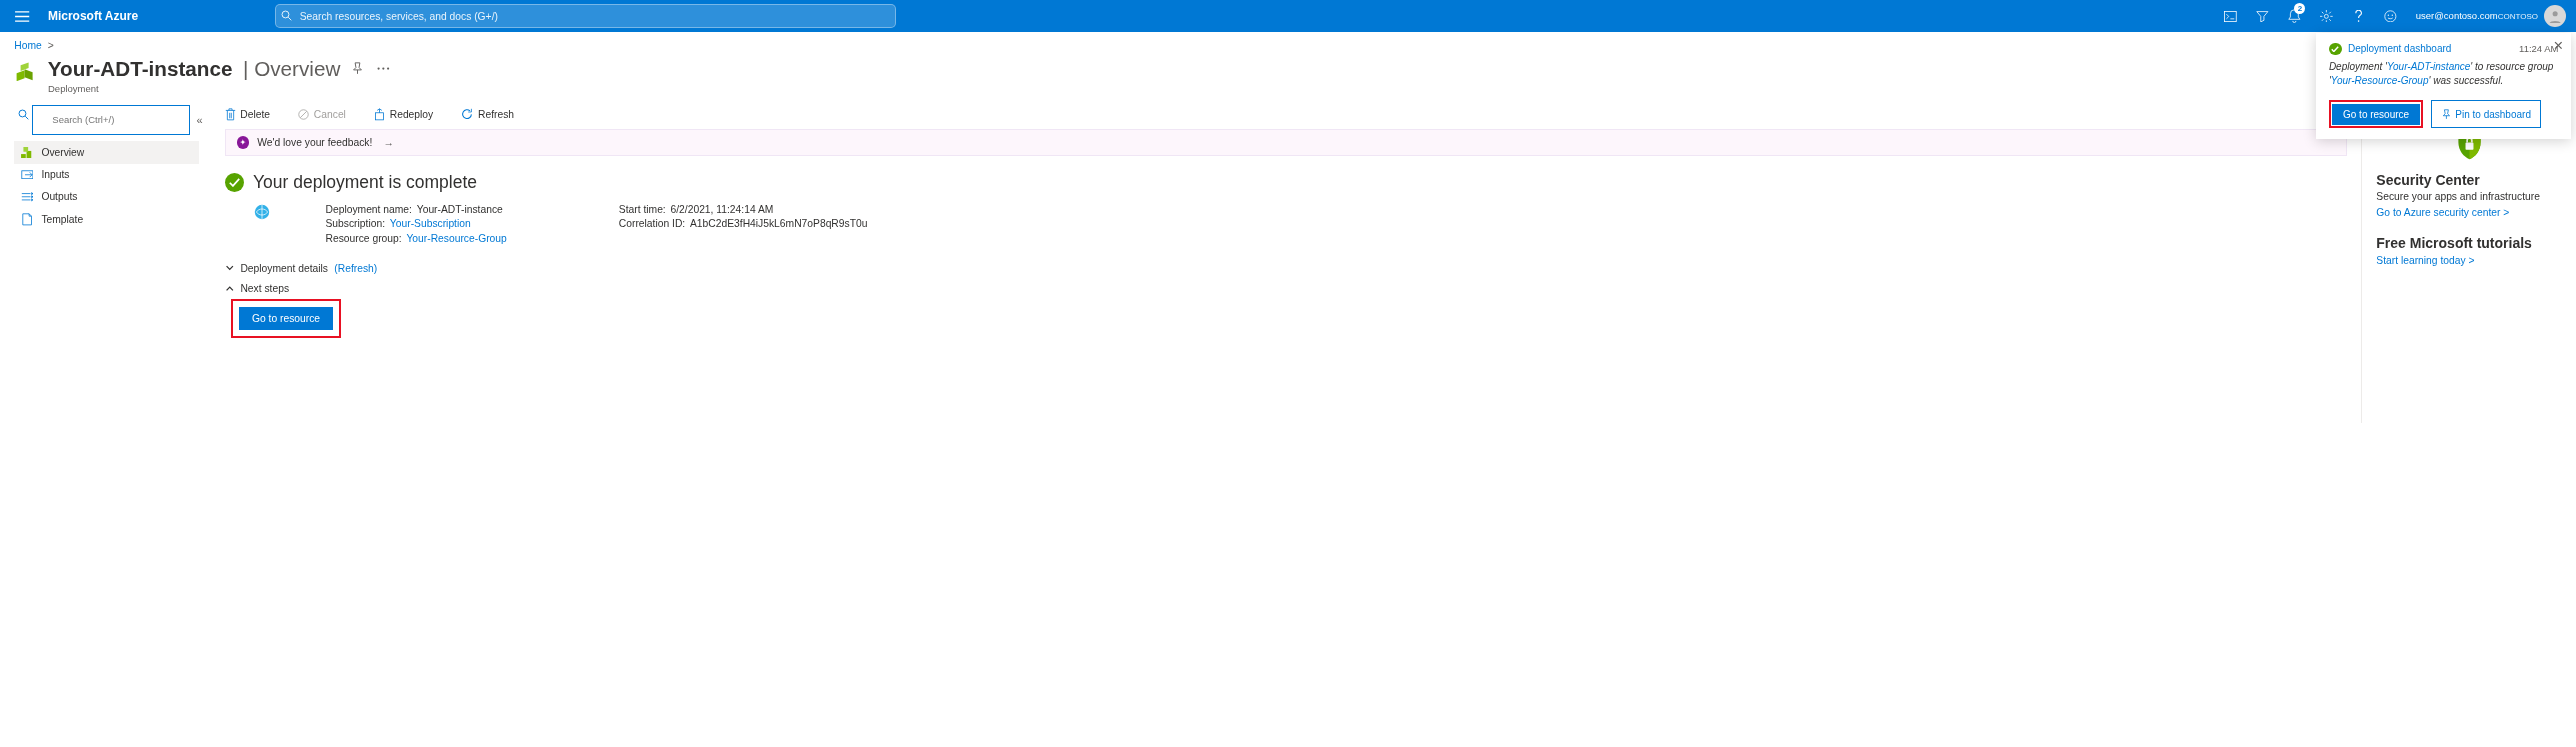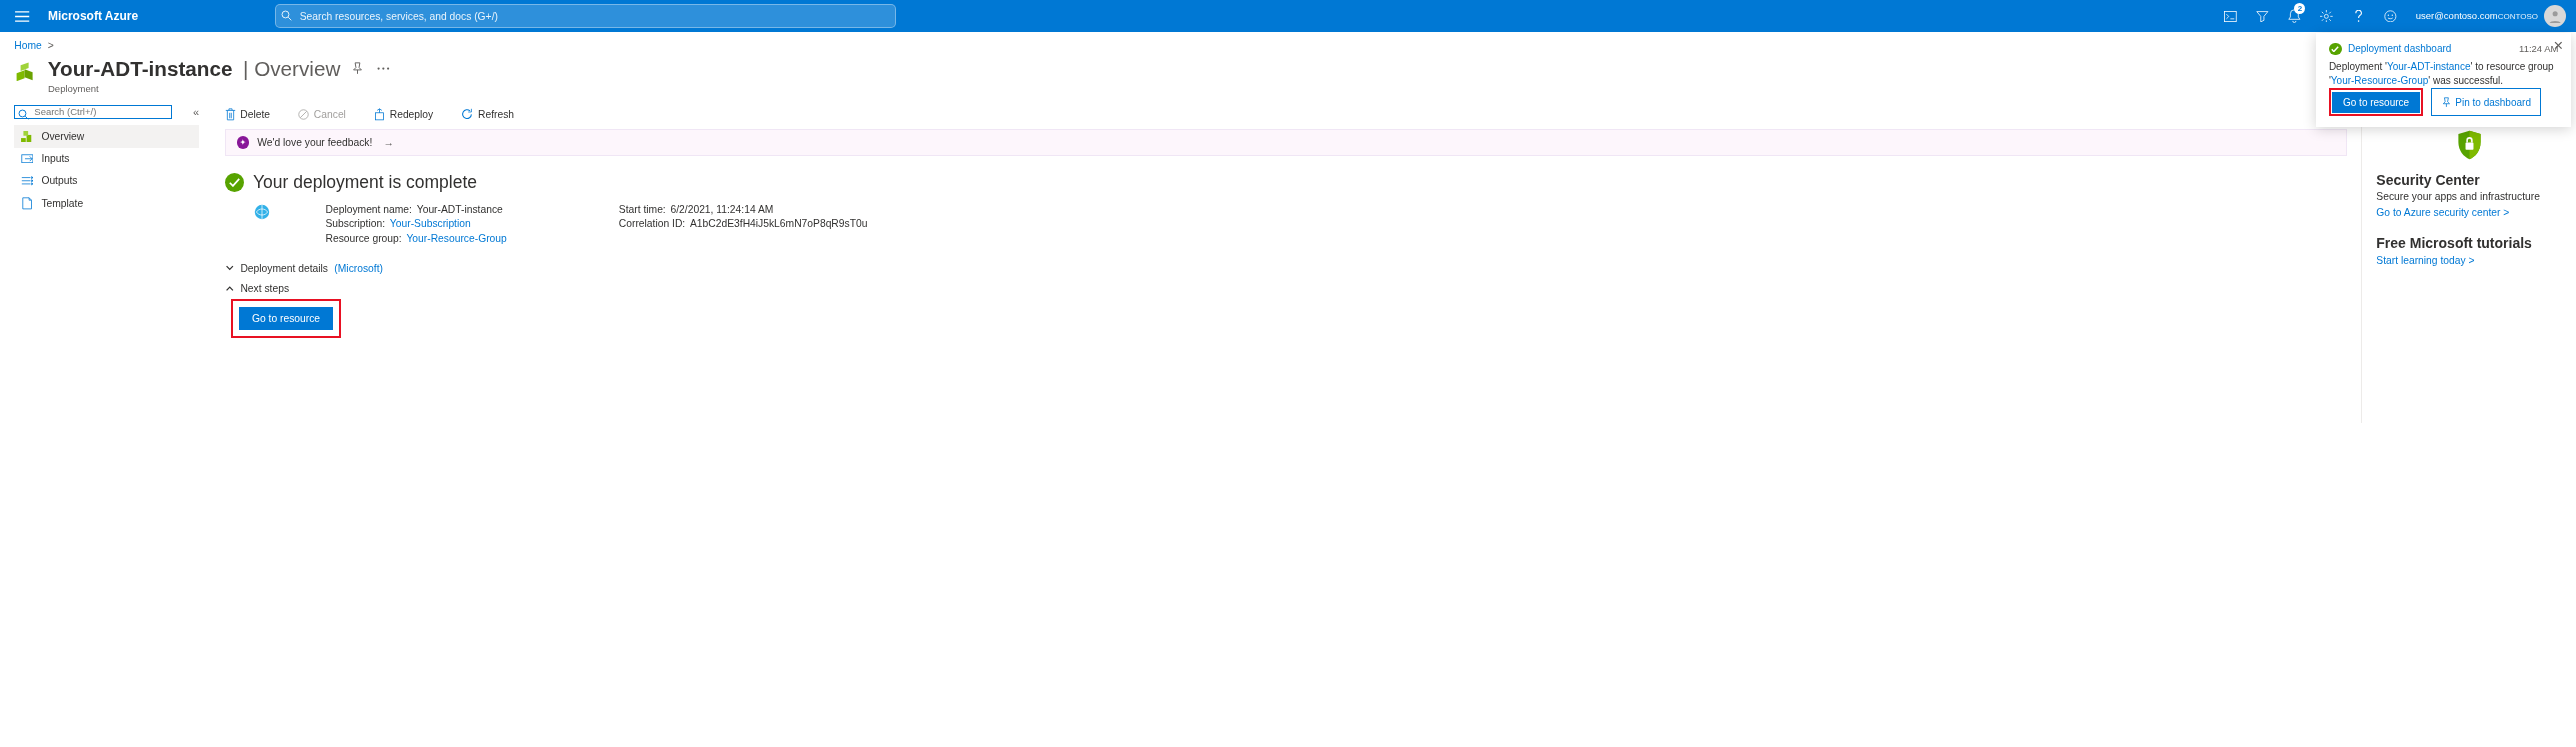--- a/index.html
+++ b/index.html
@@ -134,25 +134,26 @@
     width: 207px;
     padding: 0 8px 0 14.3px;
     flex-shrink: 0;
   }
   .sidebar .search-row {
     display: flex; align-items: center; gap: 6.4px;
     margin-bottom: 6.4px;
   }
   .sidebar .menu-search {
     flex: 1;
-    height: 14px;
+    height: 30px;
     border: 0.8px solid #0078d4;
     padding: 0 4.8px 0 19px;
     font-size: 9.5px;
     outline: none;
+    margin-left: 18px;
   }
   .sidebar .menu-search-wrap { position: relative; flex:1; }
   .sidebar .menu-search-wrap .msicon {
     position: absolute; left:4px; top:4px; width:11px; height:11px; color:#0078d4;
   }
   .sidebar .collapse {
     color: #605e5c; cursor: pointer; font-size: 11px;
   }
   .sidebar .nav-item {
     display: flex; align-items: center;
@@ -260,21 +261,21 @@
     z-index:10;
   }
   .toast .thead { display:flex; align-items:center; gap:6.4px; margin-bottom:4.8px;}
   .toast .thead .check2 {
     width:12.7px;height:12.7px;border-radius:50%;background:#57a300;color:#fff;
     display:flex;align-items:center;justify-content:center;font-size:8px;font-weight:bold;
   }
   .toast .thead .ttitle{ color:#0078d4; flex:1; cursor:pointer; }
   .toast .thead .ttime{ color:#605e5c; font-size:9.5px; }
   .toast .close { position:absolute; top:4.8px; right:4.8px; cursor:pointer; color:#605e5c; font-size:12.7px; width:16px;height:16px;display:flex;align-items:center;justify-content:center;}
-  .toast .tbody{ margin-bottom:0; line-height:1.4; }
+  .toast .tbody{ margin-bottom:12px; line-height:1.4;font-style:italic; }
   .toast .tbody .link{ color:#0078d4; cursor:pointer; }
   .toast .tbtns{ display:flex; gap:8px; }
   .toast .btn{ font-size:10px; padding:4px 9.5px; display:flex; align-items:center; gap:4.8px; cursor:pointer;}
   .toast .btn.primary{ background:#0078d4;color:#fff;border:0.8px solid #0078d4;}
   .toast .btn.secondary{ background:#fff;color:#0078d4;border:0.8px solid #0078d4;}
   .toast .red-wrap{ border:2.4px solid #e81123; padding:1.6px; }
 
   svg { display:block; }
   .chev { width:9.5px;height:9.5px; }
 </style>
@@ -514,21 +515,21 @@
             <span>A1bC2dE3fH4iJ5kL6mN7oP8qR9sT0u</span>
           </div>
       </div>
     </div>
 
     <div class="section-row">
       <svg class="chev" viewBox="0 0 12 12">
           <path d="M2 4l4 4 4-4" stroke="#323130" fill="none" stroke-width="1.6"></path>
         </svg>
       <span class="label">Deployment details</span>
-      <span class="dl">(Microsoft)</span>
+      <span class="dl">(Refresh)</span>
     </div>
 
     <div class="section-row">
       <svg class="chev" viewBox="0 0 12 12">
           <path d="M2 8l4-4 4 4" stroke="#323130" fill="none" stroke-width="1.6"></path>
         </svg>
       <span class="label">Next steps</span>
     </div>
 
     <div class="red-highlight" style="margin-left:6.4px;">

